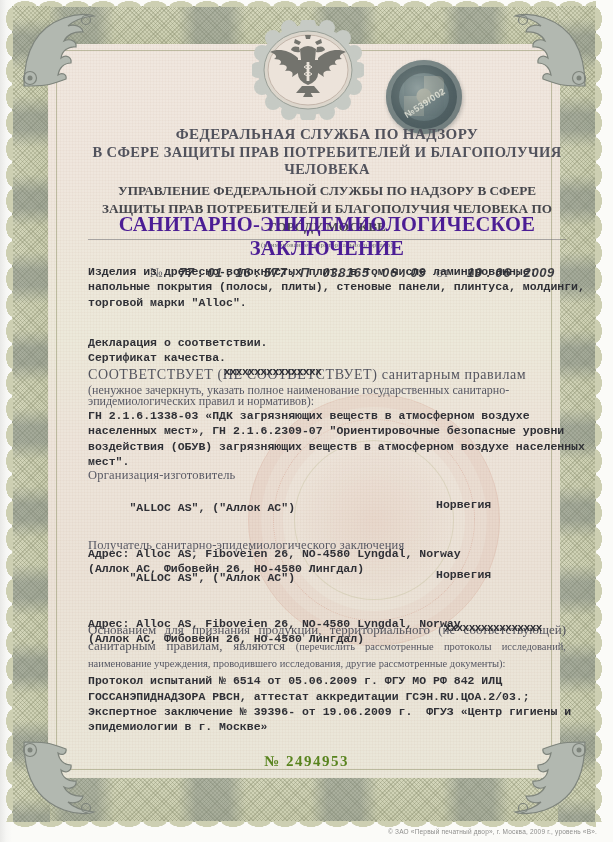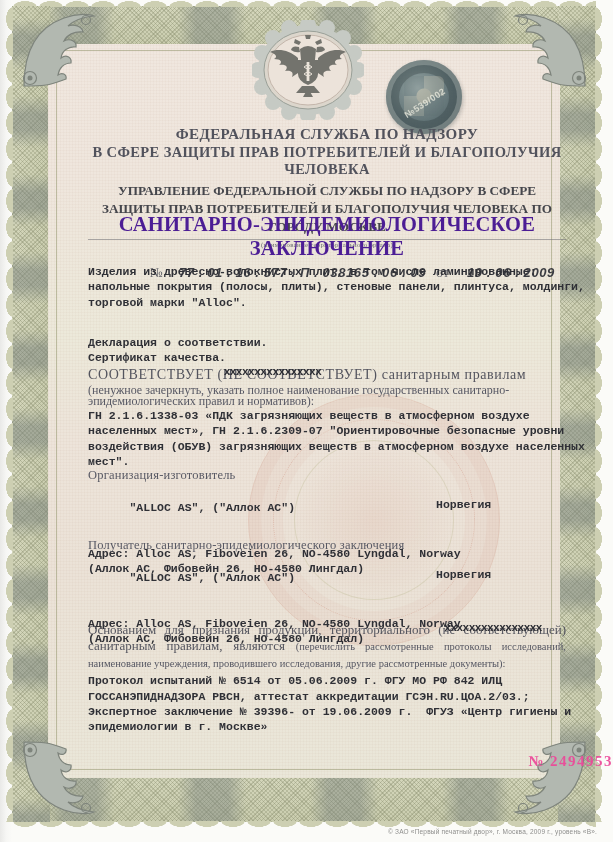--- a/index.html
+++ b/index.html
@@ -105,22 +105,22 @@
   .lead{font-size:14px;color:#53545e;letter-spacing:.6px;}
   .struck{position:relative;white-space:nowrap;}
   .x-overlay{position:absolute;left:.55em;top:-1px;font-family:"Liberation Mono","DejaVu Sans Mono",monospace;
              font-weight:bold;font-size:11px;letter-spacing:-.5px;color:#2c2d33;}
   .small-note{font-size:12px;line-height:10.5px;color:#565763;width:430px;margin-top:2px;}
   .name-row{position:relative;}
   .country{position:absolute;left:348px;top:0;margin-top:12px;}
   .basis-par{font-size:13px;line-height:15.8px;color:#53545e;text-align:justify;}
   .basis-par .sm{font-size:10.5px;color:#565763;}
 
-  .serial{position:absolute;left:0;right:0;top:753px;text-align:right;z-index:5;
-          font-weight:bold;font-size:15px;letter-spacing:1.5px;color:#ec4899;opacity:.92;}
+  .serial{position:absolute;left:0;right:0;top:753px;text-align:center;z-index:5;
+          font-weight:bold;font-size:15px;letter-spacing:1.5px;color:#4d7c0f;opacity:.92;}
   .copyright{position:absolute;right:16px;bottom:7px;z-index:5;
              font-family:"Liberation Sans",sans-serif;font-size:6.5px;color:#8e8e8c;letter-spacing:.2px;}
 </style>
 </head>
 <body>
 
 <div class="page">
   <div class="cert">
     <div class="band top"></div>
     <div class="band bottom"></div>

